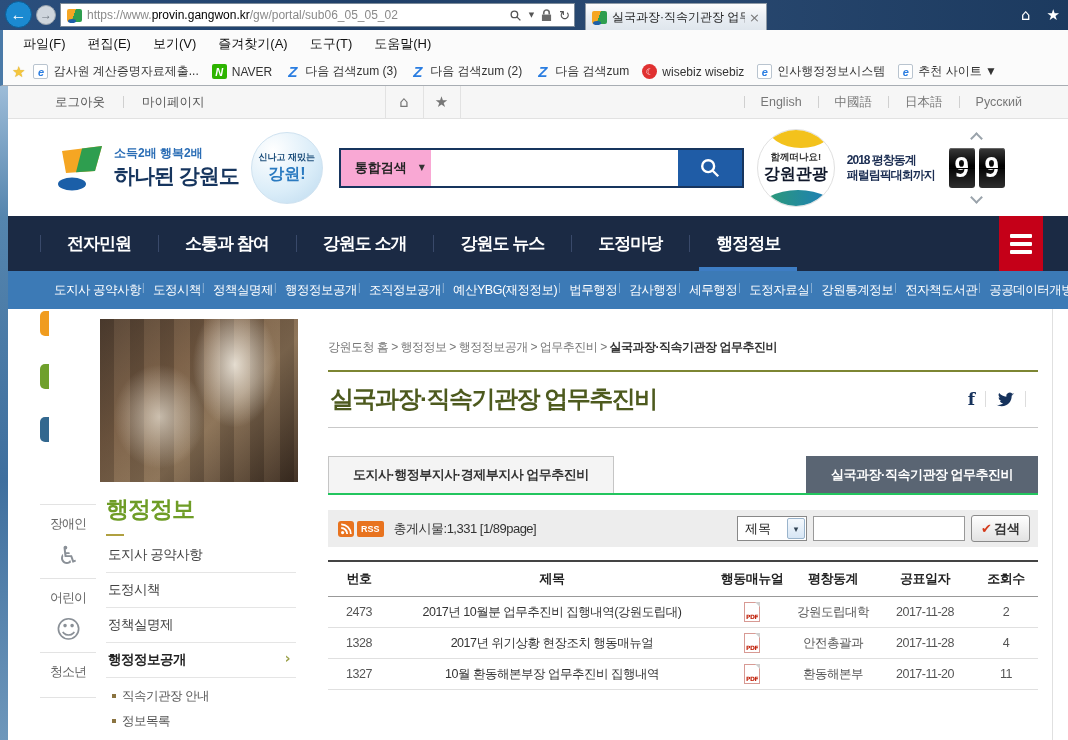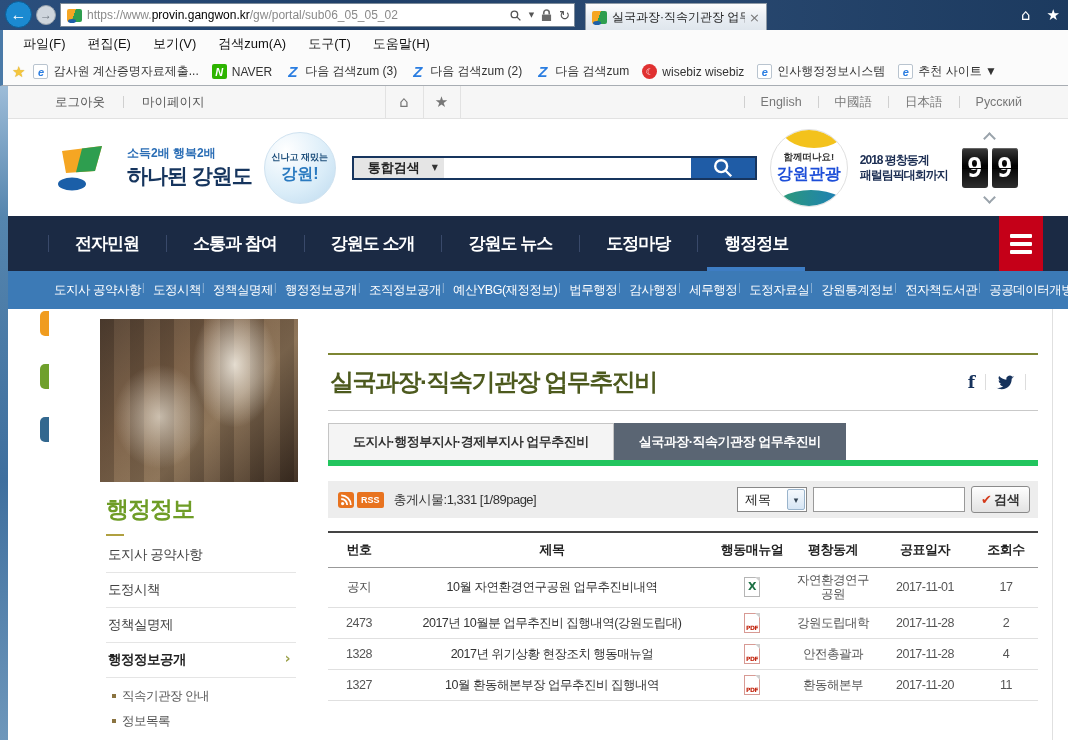--- a/index.html
+++ b/index.html
@@ -57,51 +57,51 @@
   .util-iconbox { display:flex; margin-left:180px; }
   .util-iconcell { width:38px; height:33px; display:flex; align-items:center; justify-content:center; border-left:1px solid #e2e2e2; color:#777; font-size:15px; }
   .util-iconcell:last-child { border-right:1px solid #e2e2e2; }
   .langs { margin-left:auto; display:flex; align-items:center; color:#777; }
   .langs .lang { padding:0 16px; }
   .langs .util-sep { margin:0; }
 
   
   .site-header { height:97px; display:flex; align-items:center; background:#fff; }
   .logo { display:flex; align-items:center; margin-left:47px; }
-  .logo-text { margin-left:20px; }
+  .logo-text { margin-left:7px; }
   .logo-line1 { font-size:12px; font-weight:bold; color:#2a6db5; }
   .logo-line2 { font-size:21px; font-weight:bold; color:#16355e; letter-spacing:-1px; }
   .badge1 { width:72px; height:72px; border-radius:50%; margin-left:12px; text-align:center;
     background:radial-gradient(circle at 30% 25%,#ffffff,#d9ecf8 60%,#bcd9ee); border:1px solid #cfe2f0;
     display:flex; flex-direction:column; justify-content:center; }
   .badge1 .b1a { font-size:9px; font-weight:bold; color:#1b4d7a; }
   .badge1 .b1b { font-size:16px; font-weight:bold; color:#2a7ac0; }
-  .hsearch { margin-left:16px; width:405px; height:24px; border:2px solid #17355e; background:#e5e5e5; display:flex; align-items:center; }
+  .hsearch { margin-left:16px; width:405px; height:40px; border:2px solid #17355e; background:#f9a8d4; display:flex; align-items:center; }
   .hsearch-label { font-size:13px; font-weight:bold; color:#222; padding:0 12px 0 14px; }
   .hsearch-caret { font-size:8px; color:#333; margin-right:6px; }
   .hsearch-input { flex:1; border:none; outline:none; height:100%; font-size:13px; }
   .hsearch-btn { width:64px; height:100%; background:#1f5ca6; border:none; display:flex; align-items:center; justify-content:center; cursor:pointer; }
   .badge2 { width:78px; height:78px; border-radius:50%; margin-left:13px; background:#fff; border:1px solid #e0e0e0;
     position:relative; overflow:hidden; text-align:center; display:flex; flex-direction:column; justify-content:center; }
   .badge2::before { content:""; position:absolute; top:-30px; left:8px; width:70px; height:48px; background:#f3c21c; border-radius:50%; }
   .badge2::after { content:""; position:absolute; bottom:-28px; left:0; width:80px; height:44px; background:linear-gradient(90deg,#2e9e6e,#1b7ac2); border-radius:50%; }
   .badge2 .b2a { font-size:9.5px; font-weight:bold; color:#333; position:relative; z-index:1; }
-  .badge2 .b2b { font-size:16px; font-weight:bold; color:#1d4ed8; position:relative; z-index:1; }
+  .badge2 .b2b { font-size:16px; font-weight:bold; color:#0f172a; position:relative; z-index:1; }
   .countdown-text { margin-left:12px; font-size:12px; font-weight:bold; color:#1b2d52; line-height:1.25; letter-spacing:-1px; }
   .flip-wrap { margin-left:14px; display:flex; flex-direction:column; align-items:center; }
   .chev { width:9px; height:9px; border-top:2px solid #9aa3ab; border-right:2px solid #9aa3ab; }
   .chev-up { transform:rotate(-45deg); margin-bottom:5px; }
   .chev-down { transform:rotate(135deg); margin-top:5px; }
   .flip-digits { display:flex; gap:4px; }
   .flip-tile { width:26px; height:40px; border-radius:3px; background:linear-gradient(#3a3a3a,#000 45%,#0a0a0a 55%,#2e2e2e);
     color:#fff; font:bold 26px/40px "DejaVu Sans Mono",monospace; text-align:center; position:relative; box-shadow:inset 0 1px 0 #666; }
   .flip-tile::after { content:""; position:absolute; left:0; right:0; top:50%; height:1px; background:#000; }
 
   
-  .mainnav { height:55px; background:#1b2a44; display:flex; align-items:flex-end; padding-left:40px; position:relative; }
+  .mainnav { height:55px; background:#1b2a44; display:flex; align-items:flex-end; padding-left:32px; position:relative; }
   .nav-item { position:relative; height:55px; display:flex; align-items:center; padding:0 27px; cursor:pointer; }
   .nav-item::before { content:""; position:absolute; left:0; top:19px; width:1px; height:17px; background:#39496a; }
   .nav-label { color:#fff; font-size:17px; font-weight:bold; letter-spacing:-1px; }
   .nav-item.active::after { content:""; position:absolute; left:10px; right:10px; bottom:0; height:4px; background:#3e7dc4; }
   .nav-hamburger { margin-left:auto; margin-right:25px; width:44px; height:55px; background:#c50018; display:flex; flex-direction:column; align-items:center; justify-content:center; gap:4px; cursor:pointer; }
   .nav-hamburger i { width:22px; height:4px; background:#fff; border-radius:1px; }
 
   
   .subnav { height:38px; background:#3c7ab6; display:flex; align-items:center; justify-content:space-between; padding:0 40px; }
   .subnav-item { color:#fff; font-size:12.5px; letter-spacing:-0.5px; white-space:nowrap; position:relative; padding:0 6px; cursor:pointer; }
@@ -144,21 +144,21 @@
   .main { flex:1; margin:0 15px 0 30px; border-right:1px solid #e0e0e0; padding:30px 14px 0 0; }
   .breadcrumb { font-size:12px; color:#777; letter-spacing:-0.5px; }
   .breadcrumb .crumb-current { color:#333; font-weight:bold; }
   .title-block { margin-top:14px; border-top:2px solid #7d8633; border-bottom:1px solid #c9c9c9; padding:11px 2px 12px 2px; display:flex; align-items:center; }
   .page-title { font-size:24px; font-weight:bold; color:#4d5a1e; letter-spacing:-1.5px; }
   .sns { margin-left:auto; display:flex; align-items:center; }
   .sns-sep { width:1px; height:16px; background:#ddd; margin:0 10px; }
   .fb-glyph { font:bold 17px/1 "DejaVu Serif",serif; color:#16325c; cursor:pointer; }
   .tw-glyph { cursor:pointer; display:flex; }
 
-  .tabs { margin-top:12px; display:flex; border-bottom:6px solid #22c55e; }
+  .tabs { margin-top:28px; display:flex; border-bottom:2px solid #22c55e;justify-content:space-between; }
   .tab { height:37px; display:flex; align-items:center; padding:0 24px; font-size:13px; font-weight:bold; letter-spacing:-0.5px;
     background:#f4f4f4; border:1px solid #c5c5c5; border-bottom:none; color:#333; cursor:pointer; }
   .tab.active { background:#5a6573; color:#fff; border-color:#5a6573; }
 
   .list-controls { margin-top:15px; height:37px; background:#ededed; display:flex; align-items:center; padding:0 8px 0 10px; }
   .rss-wrap { display:flex; align-items:center; gap:3px; cursor:pointer; }
   .rss-label { background:#e8731f; color:#fff; font-size:9px; font-weight:bold; padding:3px 4px; border-radius:2px; }
   .total-text { margin-left:10px; font-size:13px; color:#333; letter-spacing:-0.5px; }
   .search-ctrls { margin-left:auto; display:flex; align-items:center; gap:6px; }
   .cat-select { width:70px; height:25px; background:#fff; border:1px solid #888; display:flex; align-items:center; font-size:13px; color:#222; cursor:pointer; }
@@ -212,21 +212,21 @@
   <div class="titlebar-right">
     <span class="icon">⌂</span>
     <span class="icon">★</span>
   </div>
 </div>
 
 <div class="menubar">
     <span class="menu-item">파일(F)</span>
     <span class="menu-item">편집(E)</span>
     <span class="menu-item">보기(V)</span>
-    <span class="menu-item">검색zum(A)</span>
+    <span class="menu-item">즐겨찾기(A)</span>
     <span class="menu-item">도구(T)</span>
     <span class="menu-item">도움말(H)</span>
   </div>
 
 <div class="favbar">
   <span class="addfav-star icon">★</span>
   <span style="display:flex">
       <span class="fav-item">
         <i class="fav-icon ie-page-icon"></i>
         <span>감사원 계산증명자료제출...</span>
@@ -375,20 +375,21 @@
       <span class="subnav-item">공공데이터개방</span>
     </nav>
 
   <div class="content">
     <div class="rail">
       <span><span class="rail-btn menu"><span class="rail-label">전체메뉴</span><span class="rail-icon"><span class="hamburger-icon"></span></span></span><span class="rail-btn logout"><span class="rail-label">로그아웃</span><span class="rail-icon">
               <span class="lock-icon"></span>
             </span></span><span class="rail-btn mypage"><span class="rail-label">마이페이지</span><span class="rail-icon">
               <span class="person-icon"></span>
             </span></span></span>
+      <span><span class="aud-item" style="display:block"><span>장애인</span><span class="aud-glyph icon">♿</span></span><span class="aud-item" style="display:block"><span>어린이</span><span class="aud-glyph icon">☺</span></span><span class="aud-item" style="display:block"><span>청소년</span><span class="aud-glyph icon"></span></span></span>
     </div>
 
     <div class="sidebar">
       <div class="side-photo"></div>
       <div class="side-panel">
         <div class="side-title">행정정보</div>
         <div class="side-title-dash"></div>
         <div>
             <div class="side-item"><span>도지사 공약사항</span><span class="side-arrow icon"></span></div>
             <div class="side-item"><span>도정시책</span><span class="side-arrow icon"></span></div>
@@ -397,20 +398,23 @@
           </div>
         <div class="side-sub">
             <div class="side-subitem"><span>직속기관장 안내</span></div>
             <div class="side-subitem"><span>정보목록</span></div>
             <div class="side-subitem"><span>사전정보공표</span></div>
           </div>
       </div>
     </div>
 
     <div class="main">
+      <div class="breadcrumb">
+        <span>강원도청 홈 &gt; 행정정보 &gt; 행정정보공개 &gt; 업무추진비 &gt; </span><span class="crumb-current">실국과장·직속기관장 업무추진비</span>
+      </div>
 
       <div class="title-block">
         <h1 class="page-title">실국과장·직속기관장 업무추진비</h1>
         <span class="sns">
           <span class="fb-glyph">f</span>
           <span class="sns-sep"></span>
           <span class="tw-glyph">
             <svg width="19" height="16" viewBox="0 0 24 20">
                 <path fill="#16325c" d="M23 2.3c-.8.4-1.7.6-2.6.8A4.4 4.4 0 0 0 13 7.1 12.4 12.4 0 0 1 4 2.5a4.4 4.4 0 0 0 1.4 5.9c-.7 0-1.4-.2-2-.5v.1c0 2.1 1.5 3.9 3.5 4.3-.6.2-1.3.2-2 .1a4.4 4.4 0 0 0 4.1 3A8.8 8.8 0 0 1 .5 17.2 12.4 12.4 0 0 0 7.3 19c8.1 0 12.5-6.7 12.5-12.5v-.6c.9-.6 1.6-1.4 2.2-2.3-.8.4-1.6.6-2.5.7a4.3 4.3 0 0 0 2-2z"></path>
               </svg>
@@ -465,28 +469,20 @@
             <tr>
               <th>번호</th>
               <th>제목</th>
               <th>행동매뉴얼</th>
               <th>평창동계</th>
               <th>공표일자</th>
               <th>조회수</th>
             </tr>
           </thead>
         <tbody>
-            <tr>
-  <td class="col-no">공지</td>
-  <td class="col-title"><a>10월 자연환경연구공원 업무추진비내역</a></td>
-  <td class="col-file"><span class="file-icon excel"></span></td>
-  <td class="col-dept">자연환경연구공원</td>
-  <td class="col-date">2017-11-01</td>
-  <td class="col-views">17</td>
-</tr>
             <tr>
   <td class="col-no">2473</td>
   <td class="col-title"><a>2017년 10월분 업무추진비 집행내역(강원도립대)</a></td>
   <td class="col-file"><span class="file-icon pdf"></span></td>
   <td class="col-dept">강원도립대학</td>
   <td class="col-date">2017-11-28</td>
   <td class="col-views">2</td>
 </tr>
             <tr>
   <td class="col-no">1328</td>

